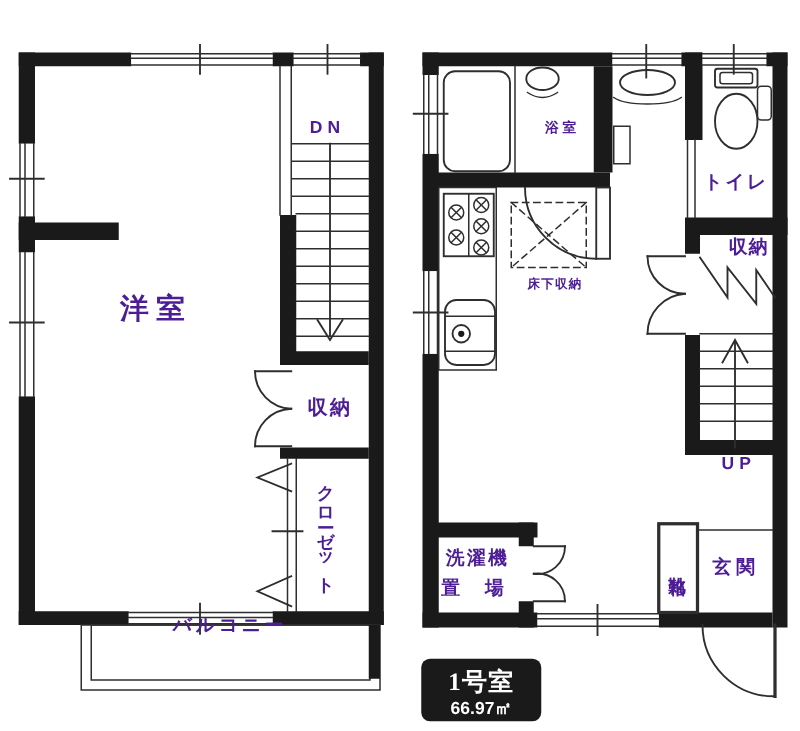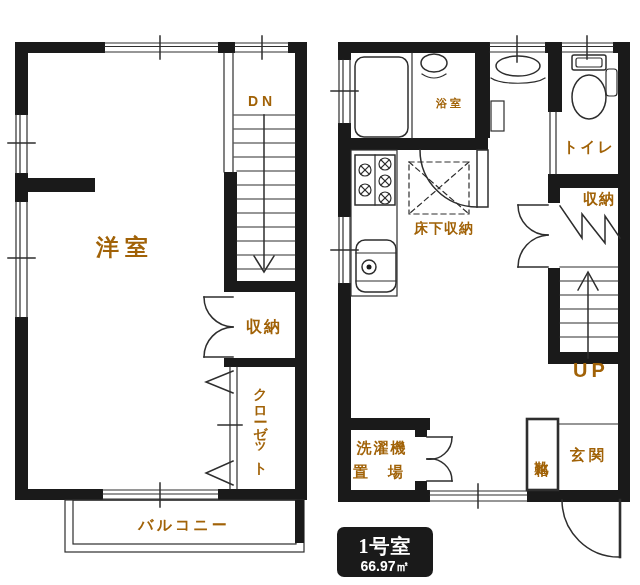--- a/index.html
+++ b/index.html
@@ -6,21 +6,21 @@
   #plan{position:relative;width:640px;height:585px;background:#ffffff;overflow:hidden;
         font-family:"Liberation Sans","DejaVu Sans",sans-serif;color:#1a1a1a;}
   svg{position:absolute;left:0;top:0;}
   .w{fill:#1a1a1a;}
   .ln{stroke:#2e2e2e;stroke-width:1.5;fill:none;stroke-linecap:square;}
   .thin{stroke-width:1.2;}
   .thick{stroke-width:2.6;}
   .dash{stroke-dasharray:5 4;}
   .wf{fill:#ffffff;}
   .lab{position:absolute;transform:translate(-50%,-50%);white-space:nowrap;
-       font-weight:600;color:#a16207;line-height:1;}
+       font-weight:600;color:#4c1d95;line-height:1;}
   .vert{writing-mode:vertical-rl;text-orientation:upright;}
   .badge-name{color:#fff;font-weight:700;}
   .badge-area{color:#fff;font-weight:600;}
 </style>
 </head>
 <body>
 
 <div id="plan">
 <svg width="640" height="585" viewBox="0 0 640 585">
 
@@ -258,25 +258,25 @@
     </g>
   </g>
 
   <rect x="337" y="527" width="96" height="50" rx="7" class="w"></rect>
 </svg>
 
   <div class="lab" style="left:125px;top:247px;font-size:23px;letter-spacing:6px;">洋室</div>
   <div class="lab" style="left:262px;top:101px;font-size:14px;letter-spacing:4px;">DN</div>
   <div class="lab" style="left:264px;top:327px;font-size:16px;letter-spacing:2px;">収納</div>
   <div class="lab vert" style="left:261px;top:424px;font-size:14px;letter-spacing:2px;">クローゼット</div>
-  <div class="lab" style="left:184px;top:524px;font-size:15px;letter-spacing:3px;">バルコニー</div>
+  <div class="lab" style="left:184px;top:500px;font-size:15px;letter-spacing:3px;">バルコニー</div>
   <div class="lab" style="left:450px;top:103px;font-size:11px;letter-spacing:3px;">浴室</div>
   <div class="lab" style="left:589px;top:146px;font-size:15px;letter-spacing:2px;">トイレ</div>
   <div class="lab" style="left:599px;top:198px;font-size:15px;letter-spacing:1px;">収納</div>
-  <div class="lab" style="left:444px;top:228px;font-size:14px;letter-spacing:1px;text-align:right;">床下収納</div>
-  <div class="lab" style="left:591px;top:370px;font-size:20px;letter-spacing:4px;">UP</div>
+  <div class="lab" style="left:444px;top:228px;font-size:10px;letter-spacing:1px;text-align:right;">床下収納</div>
+  <div class="lab" style="left:591px;top:370px;font-size:14px;letter-spacing:4px;">UP</div>
   <div class="lab" style="left:382px;top:447px;font-size:15px;letter-spacing:2px;">洗濯機</div>
   <div class="lab" style="left:382px;top:471px;font-size:15px;letter-spacing:8px;">置 場</div>
   <div class="lab vert" style="left:542px;top:452px;font-size:14px;letter-spacing:2px;">靴箱</div>
   <div class="lab" style="left:589px;top:455px;font-size:15px;letter-spacing:4px;font-family:Liberation Serif, serif;">玄関</div>
   <div class="lab badge-name" style="left:385px;top:546px;font-size:20px;letter-spacing:1px;font-family:Liberation Serif, serif;">1号室</div>
   <div class="lab badge-area" style="left:385px;top:566px;font-size:14px;">66.97㎡</div>
 </div>
 
 </body></html>

